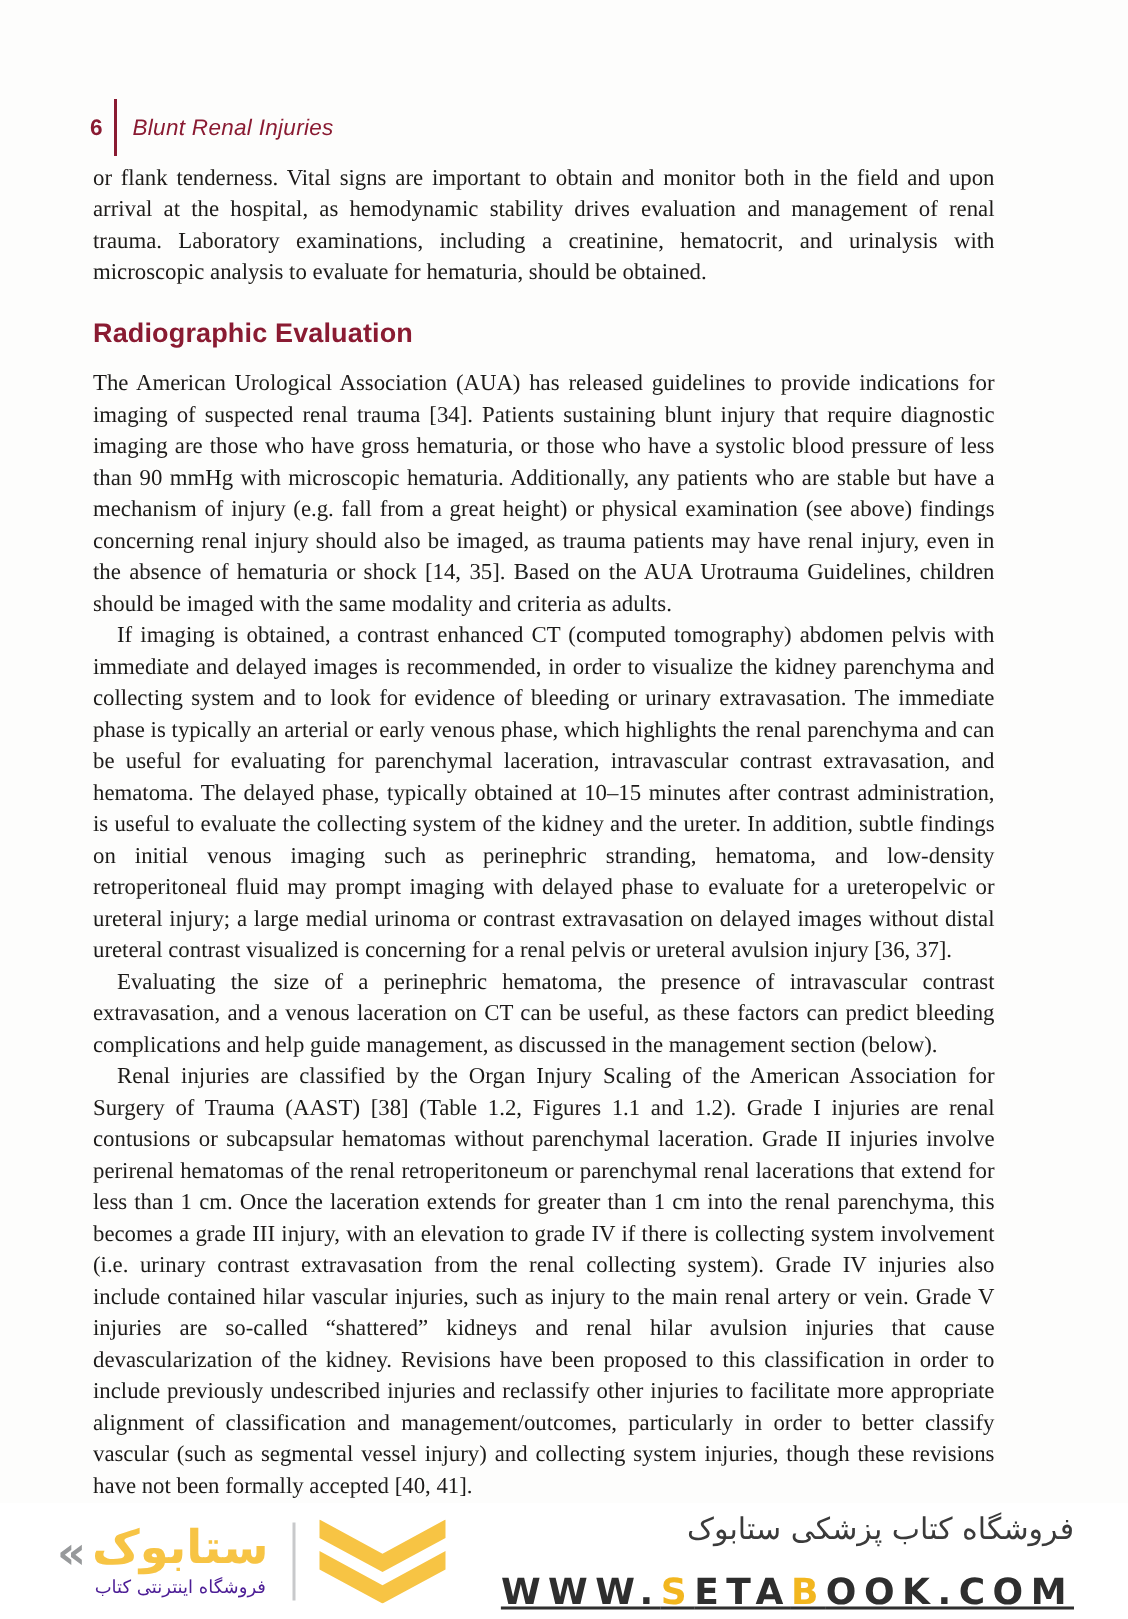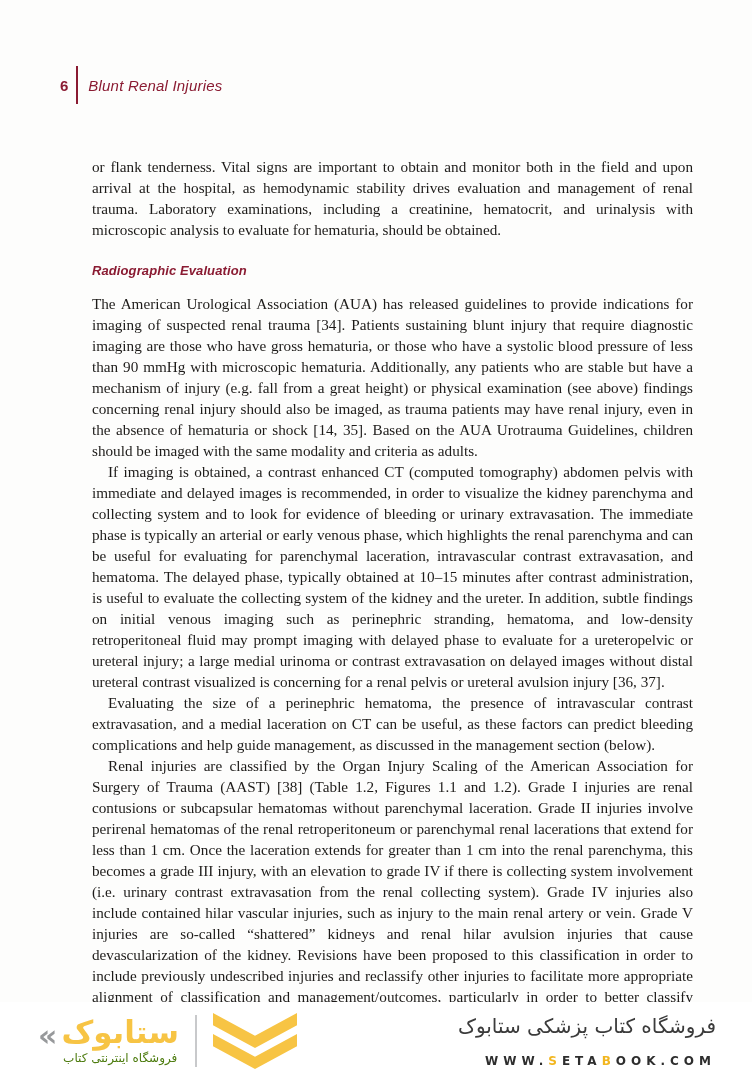--- a/index.html
+++ b/index.html
@@ -16,55 +16,55 @@
     background:#fdfdfc;overflow:hidden;
   }
   .runhead{
     position:absolute;left:60px;top:66px;display:flex;align-items:center;
     font-family:"Liberation Sans",sans-serif;color:#8a1b32;
   }
   .rh-num{font-size:15px;font-weight:bold;}
   .rh-rule{width:2px;height:38px;background:#8a1b32;margin:0 10px 0 8px;}
   .rh-title{font-size:15px;font-style:italic;font-weight:500;letter-spacing:.2px;}
   .body-text{
-    position:absolute;left:92px;top:108px;width:601px;
+    position:absolute;left:62px;top:108px;width:601px;
     font-size:15.2px;line-height:21px;color:#1d1b19;
     text-align:justify;
-    margin-top:48px;
   }
   .body-text p{margin:0;}
   .body-text p.indent{text-indent:16px;}
   h2.section{
-    font-family:"Liberation Sans",sans-serif;font-size:13px;font-weight:bold;
-    color:#8a1b32;margin:20px 0 12px 0;letter-spacing:.1px;font-style:italic;
+    font-family:"Liberation Sans",sans-serif;font-size:18px;font-weight:bold;
+    color:#8a1b32;margin:20px 0 12px 0;letter-spacing:.1px;
   }
   .footer{
     position:absolute;left:0;right:0;bottom:0;height:77px;background:#ffffff;
     display:flex;align-items:center;justify-content:space-between;
     padding:0 36px 0 38px;box-sizing:border-box;
     font-family:"DejaVu Sans",sans-serif;
   }
   .logo{display:flex;align-items:center;}
   .guillemet{
     font-size:30px;font-weight:bold;color:#97999b;line-height:1;
     margin-right:4px;margin-top:-10px;
   }
   .wordwrap{display:inline-flex;flex-direction:column;align-items:center;}
   .wordmark{
     font-size:31px;font-weight:bold;color:#f7c444;line-height:1.05;
     letter-spacing:1px;direction:rtl;
   }
-  .logo-sub{font-size:12px;color:#4d7c0f;margin-top:2px;direction:rtl;}
+  .logo-sub{font-size:12px;color:#4c1d95;margin-top:2px;direction:rtl;}
   .logo-divider{width:2px;height:52px;background:#c8c9cb;margin:0 14px 0 16px;}
   .emblem{width:88px;height:56px;display:block;}
   .footer-right{display:flex;flex-direction:column;align-items:flex-end;}
   .store-line{font-size:20px;color:#3b3b3b;direction:rtl;margin-bottom:16px;}
   .url-line{
-    font-size:12px;font-weight:bold;color:#2e2e2e;letter-spacing:5px;
+    font-size:24px;font-weight:bold;color:#2e2e2e;letter-spacing:5px;
     white-space:nowrap;
+    text-decoration:underline;
   }
   .url-line .yel{color:#f2b61f;}
 </style>
 </head>
 <body>
 
 <div class="page">
 
   <div class="corner-mark"></div>
 
@@ -74,21 +74,21 @@
       <span class="rh-num">6</span>
       <span class="rh-rule"></span>
       <span class="rh-title">Blunt Renal Injuries</span>
     </div>
 
     <div class="body-text">
       <p>or flank tenderness. Vital signs are important to obtain and monitor both in the field and upon arrival at the hospital, as hemodynamic stability drives evaluation and management of renal trauma. Laboratory examinations, including a creatinine, hematocrit, and urinalysis with microscopic analysis to evaluate for hematuria, should be obtained.</p>
       <h2 class="section">Radiographic Evaluation</h2>
       <p>The American Urological Association (AUA) has released guidelines to provide indications for imaging of suspected renal trauma [34]. Patients sustaining blunt injury that require diagnostic imaging are those who have gross hematuria, or those who have a systolic blood pressure of less than 90 mmHg with microscopic hematuria. Additionally, any patients who are stable but have a mechanism of injury (e.g. fall from a great height) or physical examination (see above) findings concerning renal injury should also be imaged, as trauma patients may have renal injury, even in the absence of hematuria or shock [14, 35]. Based on the AUA Urotrauma Guidelines, children should be imaged with the same modality and criteria as adults.</p>
       <p class="indent">If imaging is obtained, a contrast enhanced CT (computed tomography) abdomen pelvis with immediate and delayed images is recommended, in order to visualize the kidney parenchyma and collecting system and to look for evidence of bleeding or urinary extravasation. The immediate phase is typically an arterial or early venous phase, which highlights the renal parenchyma and can be useful for evaluating for parenchymal laceration, intravascular contrast extravasation, and hematoma. The delayed phase, typically obtained at 10–15 minutes after contrast administration, is useful to evaluate the collecting system of the kidney and the ureter. In addition, subtle findings on initial venous imaging such as perinephric stranding, hematoma, and low-density retroperitoneal fluid may prompt imaging with delayed phase to evaluate for a ureteropelvic or ureteral injury; a large medial urinoma or contrast extravasation on delayed images without distal ureteral contrast visualized is concerning for a renal pelvis or ureteral avulsion injury [36, 37].</p>
-      <p class="indent">Evaluating the size of a perinephric hematoma, the presence of intravascular contrast extravasation, and a medial laceration on CT can be useful, as these factors can predict bleeding complications and help guide management, as discussed in the management section (below).</p>
+      <p class="indent">Evaluating the size of a perinephric hematoma, the presence of intravascular contrast extravasation, and a venous laceration on CT can be useful, as these factors can predict bleeding complications and help guide management, as discussed in the management section (below).</p>
       <p class="indent">Renal injuries are classified by the Organ Injury Scaling of the American Association for Surgery of Trauma (AAST) [38] (Table 1.2, Figures 1.1 and 1.2). Grade I injuries are renal contusions or subcapsular hematomas without parenchymal laceration. Grade II injuries involve perirenal hematomas of the renal retroperitoneum or parenchymal renal lacerations that extend for less than 1 cm. Once the laceration extends for greater than 1 cm into the renal parenchyma, this becomes a grade III injury, with an elevation to grade IV if there is collecting system involvement (i.e. urinary contrast extravasation from the renal collecting system). Grade IV injuries also include contained hilar vascular injuries, such as injury to the main renal artery or vein. Grade V injuries are so-called “shattered” kidneys and renal hilar avulsion injuries that cause devascularization of the kidney. Revisions have been proposed to this classification in order to include previously undescribed injuries and reclassify other injuries to facilitate more appropriate alignment of classification and management/outcomes, particularly in order to better classify vascular (such as segmental vessel injury) and collecting system injuries, though these revisions have not been formally accepted [40, 41].</p>
     </div>
 
   </div>
 
   <div class="footer">
 
     <div class="logo">
       <span class="guillemet">«</span>
       <span class="wordwrap">

